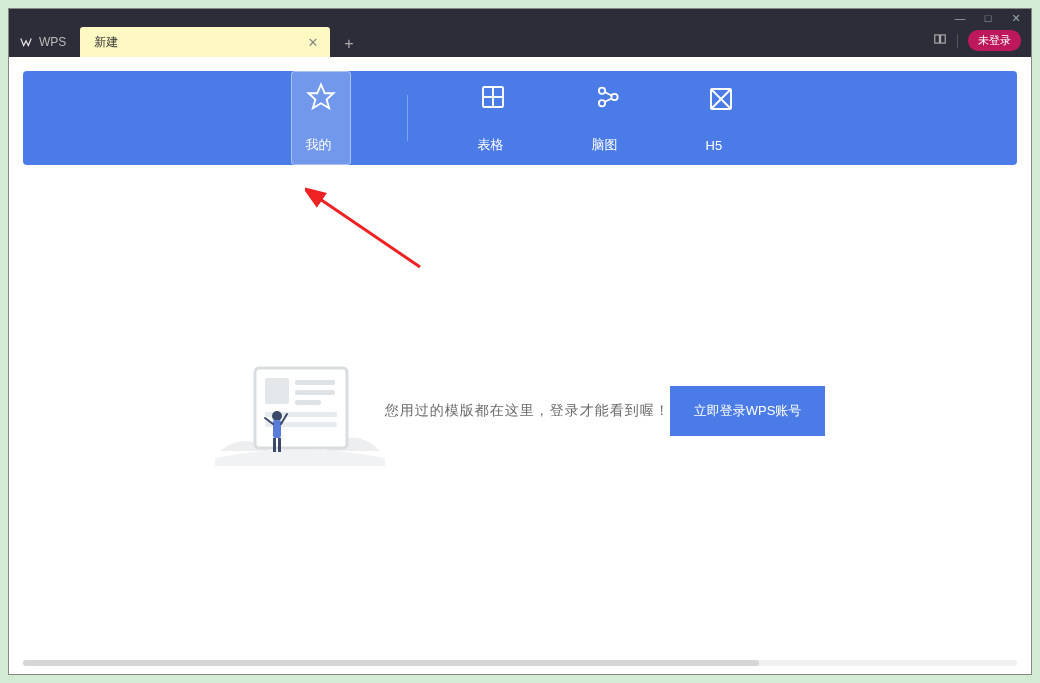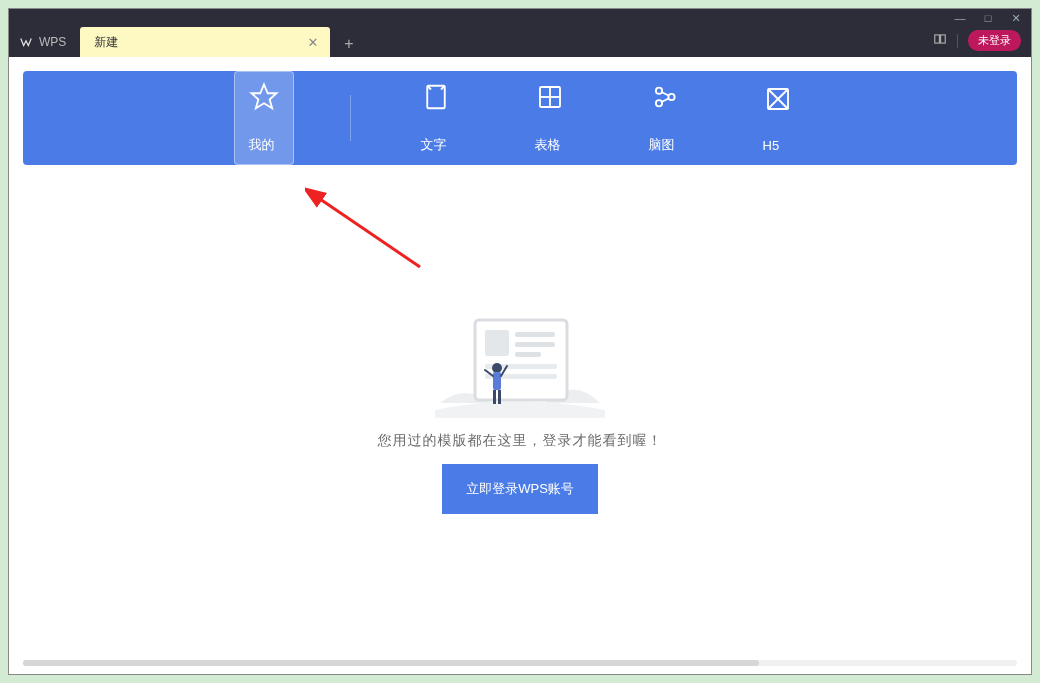--- a/index.html
+++ b/index.html
@@ -157,24 +157,23 @@
     }
     .arrow-annotation {
       position: absolute;
       left: 296px;
       top: 130px;
       pointer-events: none;
     }
     .main-empty {
       flex: 1;
       display: flex;
-      flex-direction: column;
+      flex-direction: row;
       align-items: center;
       justify-content: center;
-      gap: 14px;
     }
     .illustration {
       width: 170px;
       height: 110px;
       position: relative;
     }
     .empty-text {
       color: #6a6a6a;
       font-size: 14px;
       letter-spacing: 1px;
@@ -243,27 +242,20 @@
     <div class="category-bar">
 
       <div class="cat-item active">
         <svg class="cat-icon" viewBox="0 0 24 24" fill="none" stroke="currentColor" stroke-width="1.5">
             <polygon points="12,2 15,9 22,9 16.5,14 18.5,21 12,17 5.5,21 7.5,14 2,9 9,9"></polygon>
           </svg>
         <span>我的</span>
       </div>
       <span class="cat-sep"></span>
 
-      <div class="cat-item">
-        <svg class="cat-icon" viewBox="0 0 24 24" fill="none" stroke="currentColor" stroke-width="1.5">
-            <rect x="5" y="3" width="14" height="18" rx="1"></rect>
-            <path d="M5 3l3 3M19 3l-3 3"></path>
-          </svg>
-        <span>文字</span>
-      </div>
 
       <div class="cat-item">
         <svg class="cat-icon" viewBox="0 0 24 24" fill="none" stroke="currentColor" stroke-width="1.5">
             <rect x="4" y="4" width="16" height="16" rx="1"></rect>
             <line x1="4" y1="12" x2="20" y2="12"></line>
             <line x1="12" y1="4" x2="12" y2="20"></line>
           </svg>
         <span>表格</span>
       </div>
 

